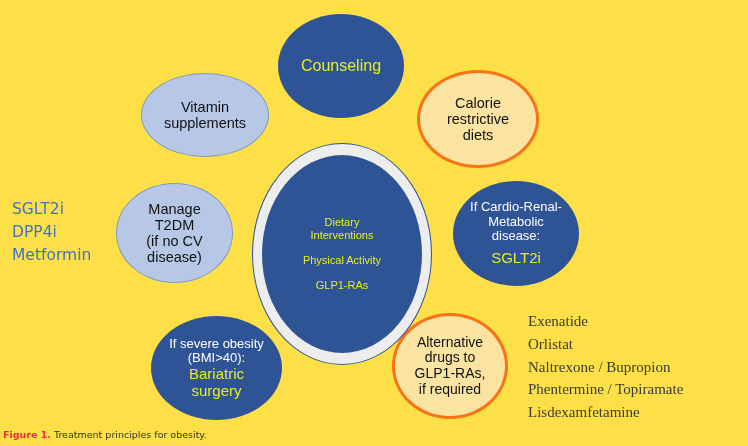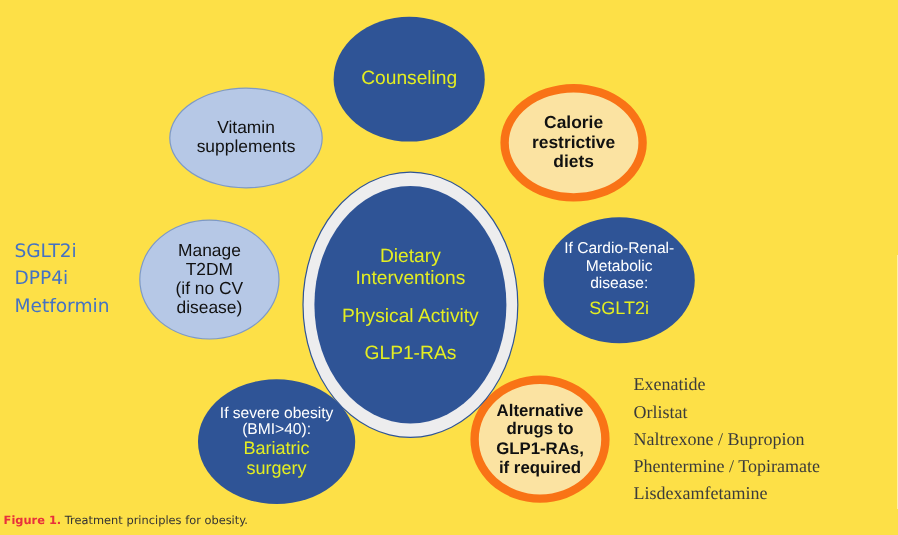--- a/index.html
+++ b/index.html
@@ -38,23 +38,22 @@
     background: #2F5496;
     color: #E4EE21;
   }
   .fill-lightblue {
     background: #B6C8E6;
     border: 1px solid #7D99C7;
     color: #111111;
   }
   .fill-yellow {
     background: #FBE3A2;
-    border: 7px solid #f97316;
+    border: 3px solid #f97316;
     color: #111111;
-    font-weight: bold;
   }
 
   .txt-white { color: #FFFFFF; }
   .txt-yellow { color: #E4EE21; }
 
   
   #bubble-counseling {
     left: 278px; top: 14px;
     width: 126px; height: 104px;
     font-size: 16px;
@@ -73,21 +72,21 @@
     left: 116px; top: 183px;
     width: 117px; height: 100px;
     font-size: 14.5px;
   }
   #bubble-cardiorenal {
     left: 453px; top: 181px;
     width: 126px; height: 105px;
     font-size: 13px;
   }
   #bubble-bariatric {
-    left: 165px; top: 316px;
+    left: 151px; top: 316px;
     width: 131px; height: 104px;
     font-size: 13px;
   }
   #bubble-altdrugs {
     left: 392px; top: 313px;
     width: 116px; height: 106px;
     font-size: 14px;
     align-items: center;
   }
 
@@ -97,21 +96,21 @@
     left: 252px; top: 143px;
     width: 180px; height: 222px;
     border-radius: 50%;
     background: #EDEDEE;
     border: 1px solid #2F5496;
     box-sizing: border-box;
   }
   #bubble-core {
     left: 262px; top: 155px;
     width: 160px; height: 198px;
-    font-size: 16px;
+    font-size: 11px;
     line-height: 1.2;
   }
   #bubble-core .grp { margin: 6px 0; }
   #bubble-core .grp:first-child { margin-top: 0; }
   #bubble-core .grp:last-child { margin-bottom: 0; }
 
   
   #left-drugs {
     position: absolute;
     left: 12px; top: 198px;

